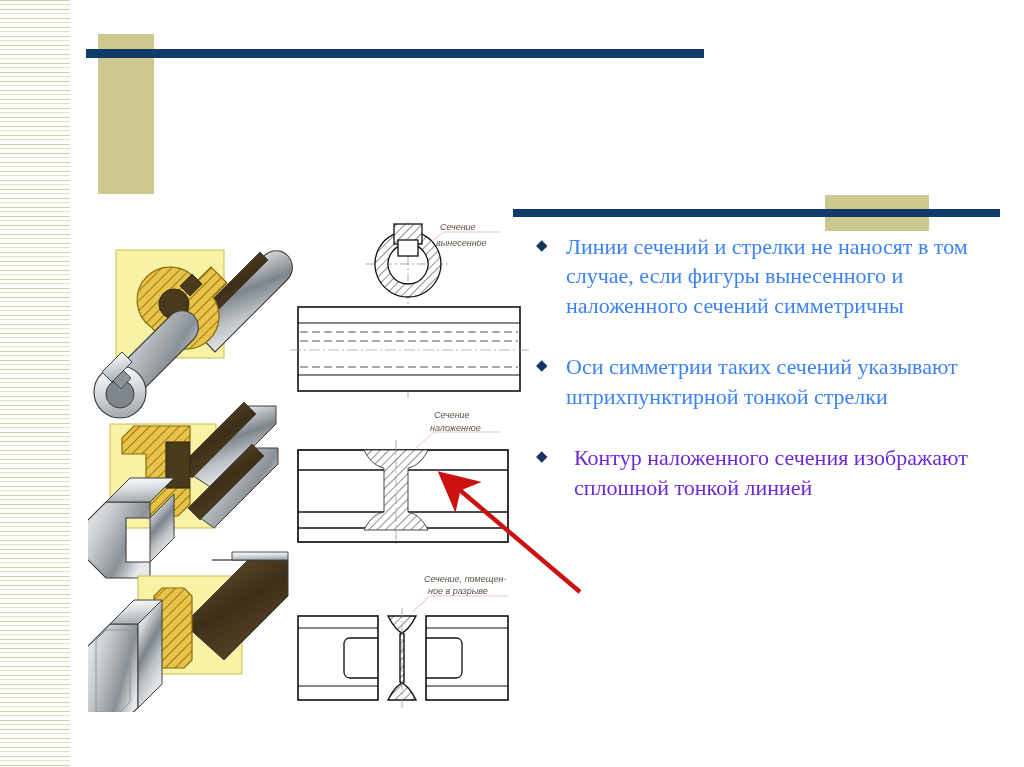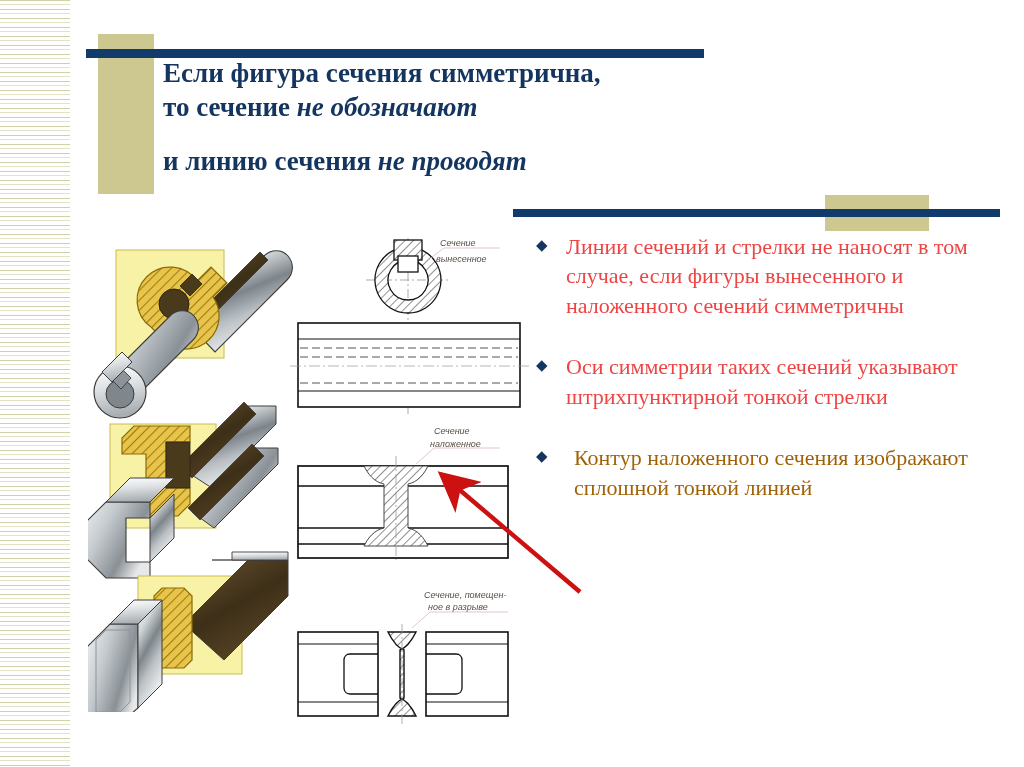--- a/index.html
+++ b/index.html
@@ -88,34 +88,34 @@
   .bullet-mark {
     width: 30px;
     flex: 0 0 30px;
     color: #14355f;
     font-size: 15px;
     line-height: 1.45;
     padding-top: 3px;
   }
   .bullet-text {
     flex: 1;
-    color: #ef4444;
+    color: #3b82f6;
     font-size: 22px;
     line-height: 1.34;
   }
   .bullet-row.red .bullet-mark { color: #14355f; }
-  .bullet-row.red .bullet-text { color: #a16207; }
+  .bullet-row.red .bullet-text { color: #6d28d9; }
   .bullet-row.r3 { margin-top: 20px; }
   .bullet-row.r3 .bullet-text { padding-left: 8px; }
 
   
   .red-arrow { position: absolute; left: 430px; top: 460px; }
 
   
-  .draw-col { position: absolute; left: 288px; top: 238px; }
+  .draw-col { position: absolute; left: 288px; top: 222px; }
   .fig-label {
     font-family: "Liberation Sans", sans-serif;
     font-style: italic;
     font-size: 9px;
     fill: #5a5245;
   }
 
   
   .iso-col { position: absolute; left: 88px; top: 232px; }
 </style>
@@ -125,25 +125,20 @@
 <div class="slide">
 
   <div class="left-stripes"></div>
   <div class="left-stripes-edge"></div>
 
   <div class="title-khaki-block"></div>
   <div class="title-navy-bar"></div>
   <div class="sub-khaki-block"></div>
   <div class="sub-navy-bar"></div>
 
-  <div class="title-block">
-    <div>Если фигура сечения  симметрична,</div>
-    <div class="title-line2"><span>то  сечение </span><span class="ital">не обозначают</span></div>
-    <div class="title-line3"><span>и линию сечения </span><span class="ital">не проводят</span></div>
-  </div>
 
   <div class="iso-col">
   <svg width="210" height="480" viewBox="0 0 210 480">
     <defs>
       <pattern id="hatchY" width="7" height="7" patternTransform="rotate(45)" patternUnits="userSpaceOnUse">
         <rect width="7" height="7" fill="#e8c54a"></rect>
         <line x1="0" y1="0" x2="0" y2="7" stroke="#9c7b12" stroke-width="2.2"></line>
       </pattern>
       <linearGradient id="steel1" x1="0" y1="0" x2="0.4" y2="1">
         <stop offset="0%" stop-color="#fbfbfb"></stop>

